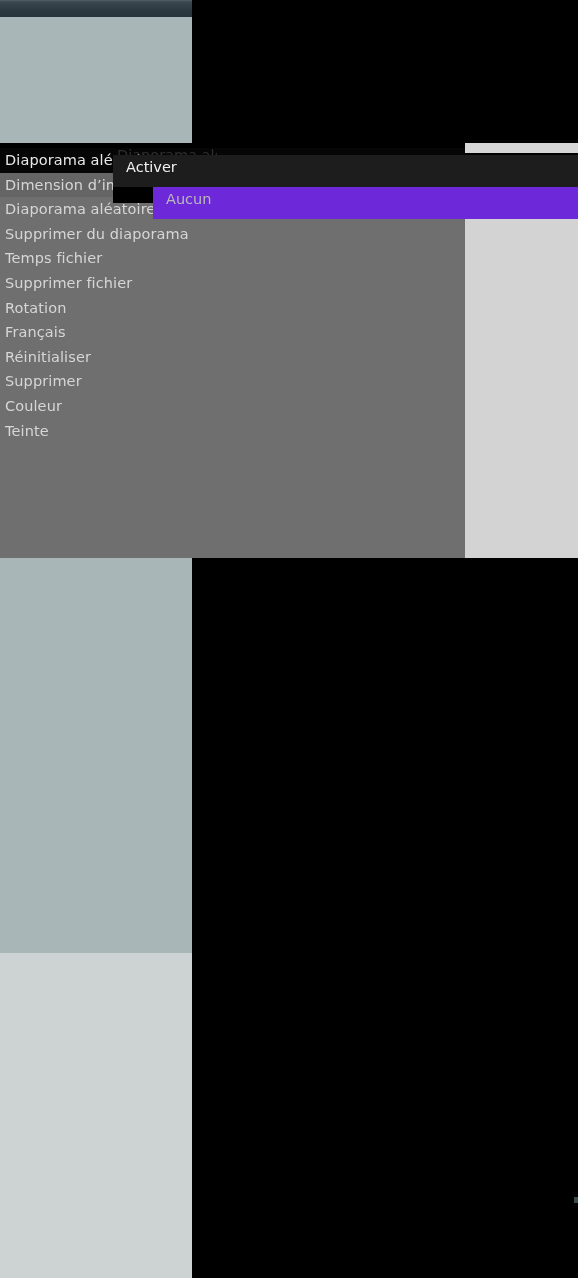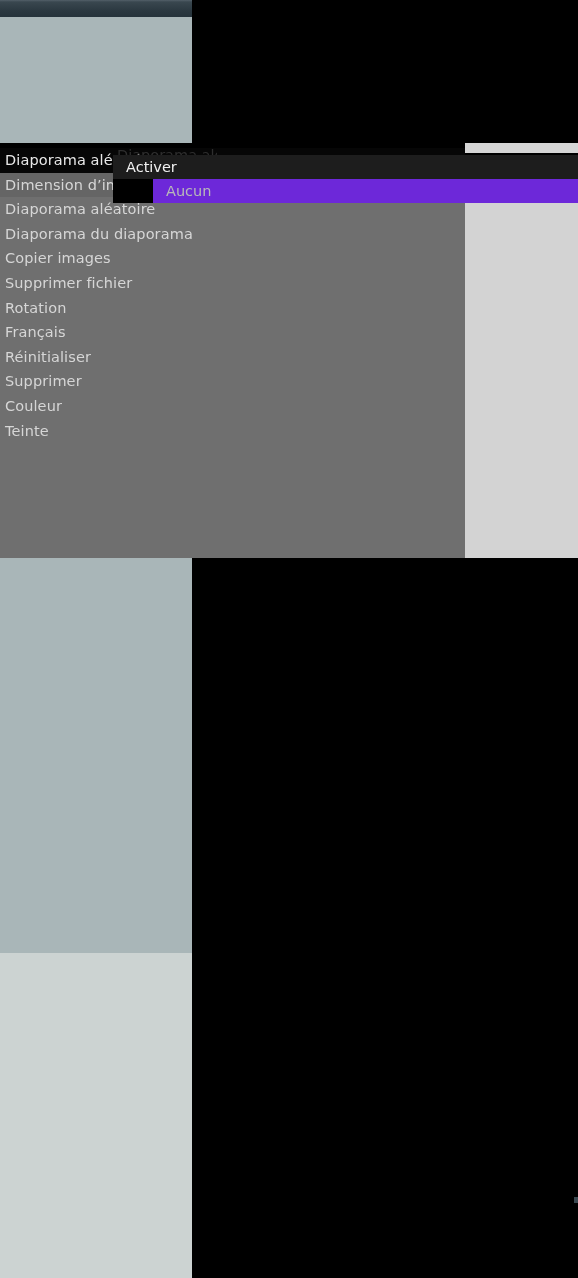--- a/index.html
+++ b/index.html
@@ -119,21 +119,21 @@
   #submenu {
     position: absolute;
     left: 113px;
     top: 155px;
     width: 465px;
     height: 48px;
     background: #000000;
   }
 
   .submenu-item {
-    height: 24px;
+    height: 32px;
     line-height: 24px;
     padding-left: 13px;
     font-size: 14.5px;
     white-space: nowrap;
     overflow: hidden;
   }
 
   .submenu-item.active {
     background: #1d1d1d;
     color: #f0f0f0;
@@ -169,22 +169,22 @@
   <div class="panel" id="photo-mid"></div>
   <div class="panel" id="photo-lower"></div>
   <div class="panel" id="right-sliver"></div>
   <div class="panel" id="right-light-panel"></div>
   <div class="panel" id="edge-marker"></div>
 
   <div id="main-menu">
     <div class="menu-item selected">Diaporama aléatoire</div>
     <div class="menu-item dim">Dimension d’image</div>
     <div class="menu-item">Diaporama aléatoire</div>
-    <div class="menu-item">Diaporama du diaporama</div>
-    <div class="menu-item">Copier images</div>
+    <div class="menu-item">Supprimer du diaporama</div>
+    <div class="menu-item">Temps fichier</div>
     <div class="menu-item">Supprimer fichier</div>
     <div class="menu-item">Rotation</div>
     <div class="menu-item">Français</div>
     <div class="menu-item">Réinitialiser</div>
     <div class="menu-item">Supprimer</div>
     <div class="menu-item">Couleur</div>
     <div class="menu-item">Teinte</div>
   </div>
 
   <div id="ghost-text">Diaporama aléatoire</div>

